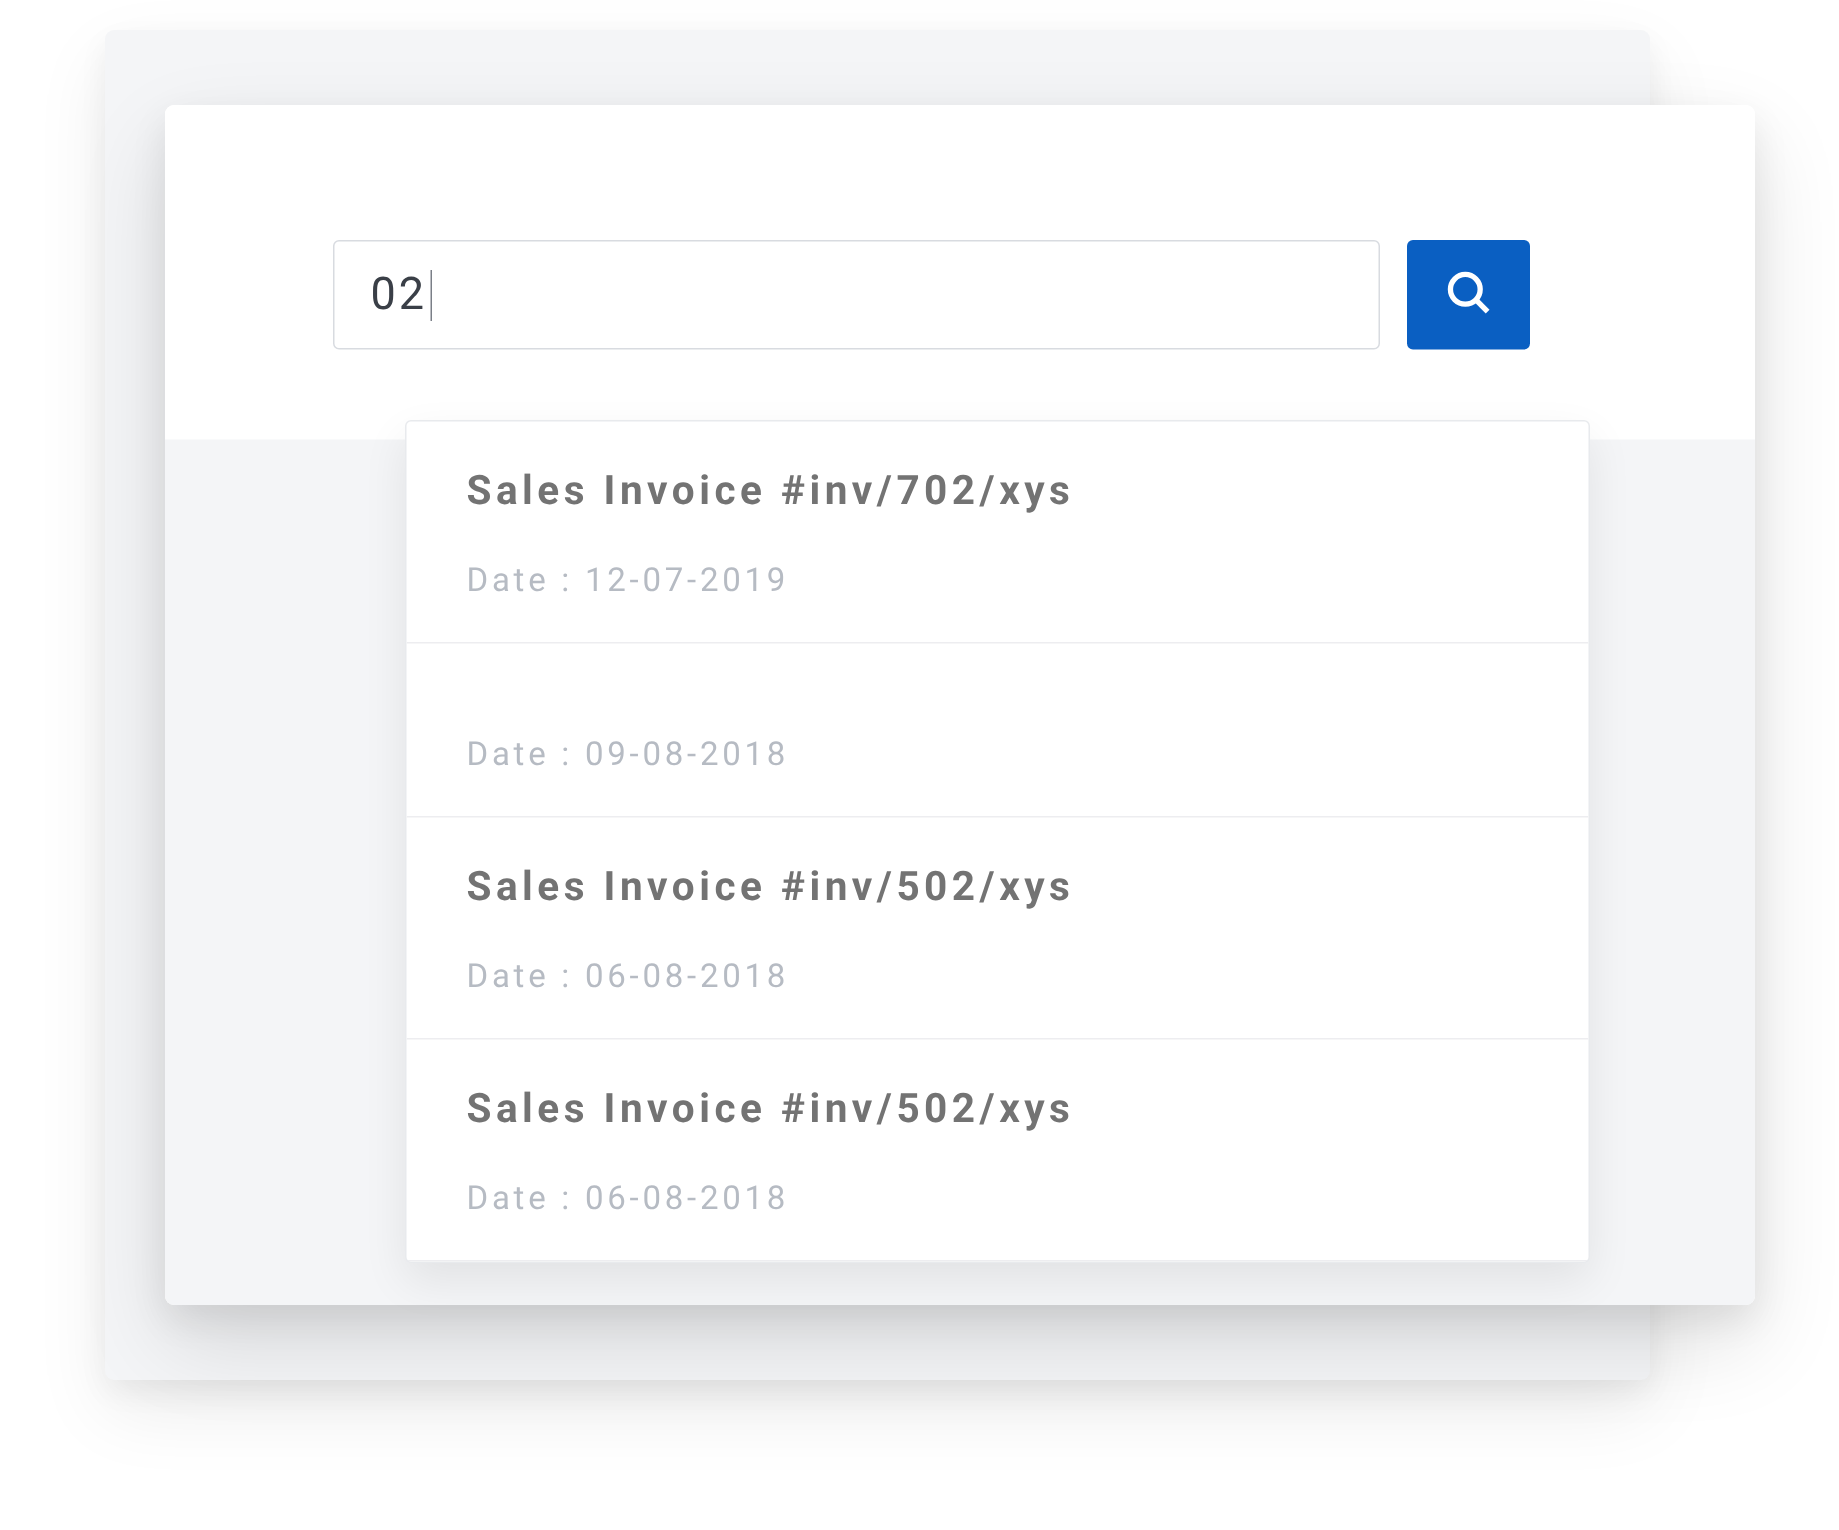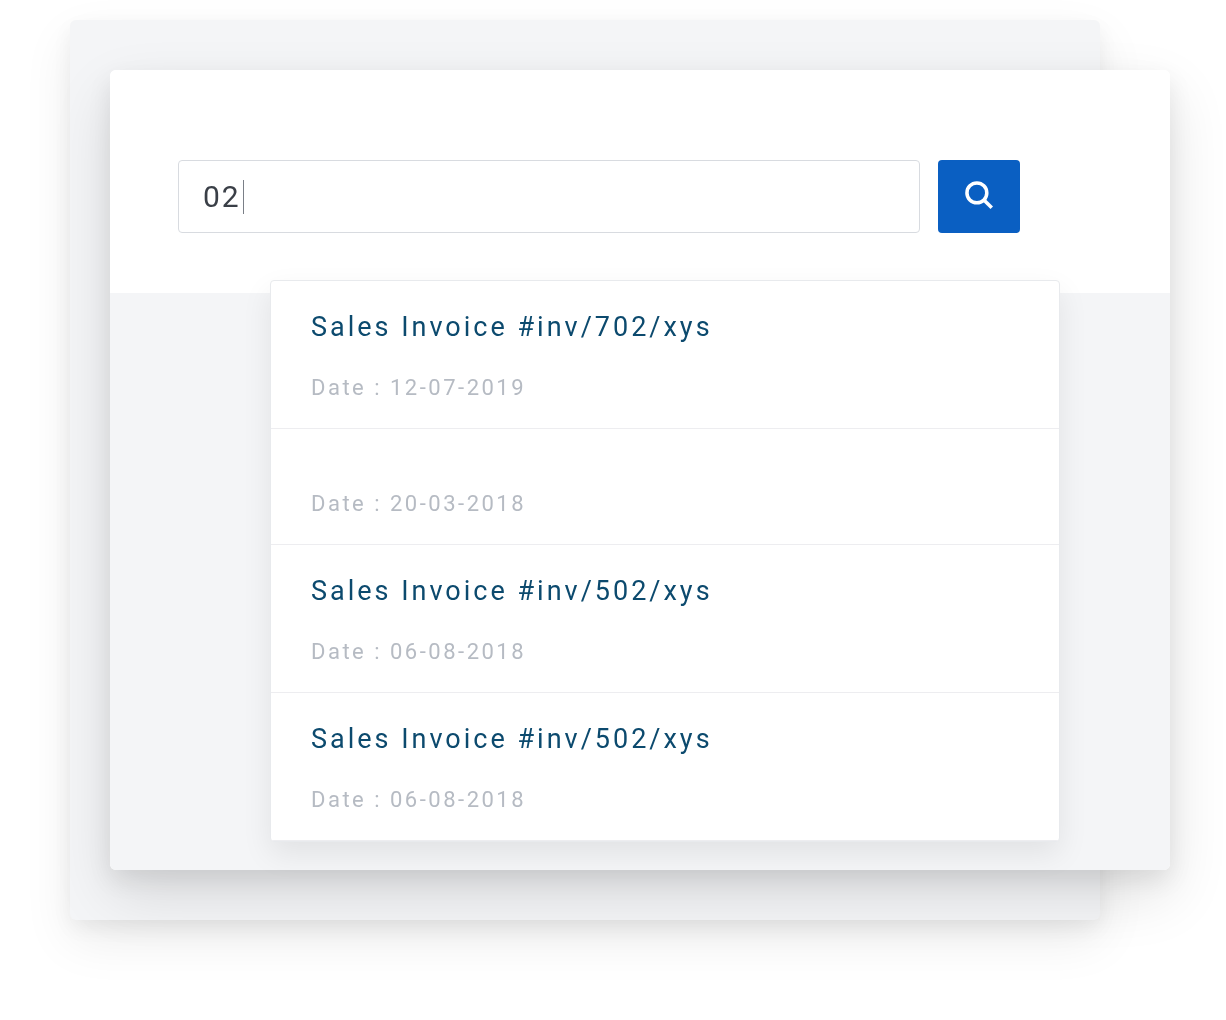--- a/index.html
+++ b/index.html
@@ -31,21 +31,21 @@
       top: 70px;
       width: 1060px;
       height: 800px;
       background: #ffffff;
       border-radius: 6px;
       box-shadow: 0 25px 60px rgba(0,0,0,0.12), 0 10px 25px rgba(0,0,0,0.08);
       overflow: hidden;
     }
     .search-area {
       background: #ffffff;
-      padding: 90px 150px 60px 68px;
+      padding: 90px 150px 60px 112px;
     }
     .search-row {
       display: flex;
       gap: 18px;
       align-items: stretch;
     }
     .search-input-wrap {
       flex: 1;
       border: 1px solid #d8dbe0;
       border-radius: 4px;
@@ -101,23 +101,23 @@
       overflow: hidden;
       max-height: 585px;
     }
     .result-item {
       padding: 30px 40px 28px 40px;
       border-bottom: 1px solid #ededf0;
       cursor: pointer;
     }
     .result-title {
       font-size: 27px;
-      color: #0c4a6e;
+      color: #737373;
       letter-spacing: 3px;
-      font-weight: 400;
+      font-weight: 700;
       margin-bottom: 10px;
     }
     .result-date {
       font-size: 22px;
       color: #b6bbc3;
       letter-spacing: 2.5px;
       font-weight: 400;
       margin-top: 32px;
     }
   </style>
@@ -145,21 +145,21 @@
   </div>
   <div class="content-bg"></div>
 </div>
 
 <div class="dropdown">
   <div class="result-item">
     <div class="result-title">Sales Invoice #inv/702/xys</div>
     <div class="result-date">Date : 12-07-2019</div>
   </div>
   <div class="result-item">
-    <div class="result-date">Date : 20-03-2018</div>
+    <div class="result-date">Date : 09-08-2018</div>
   </div>
   <div class="result-item">
     <div class="result-title">Sales Invoice #inv/502/xys</div>
     <div class="result-date">Date : 06-08-2018</div>
   </div>
   <div class="result-item">
     <div class="result-title">Sales Invoice #inv/502/xys</div>
     <div class="result-date">Date : 06-08-2018</div>
   </div>
 </div>

